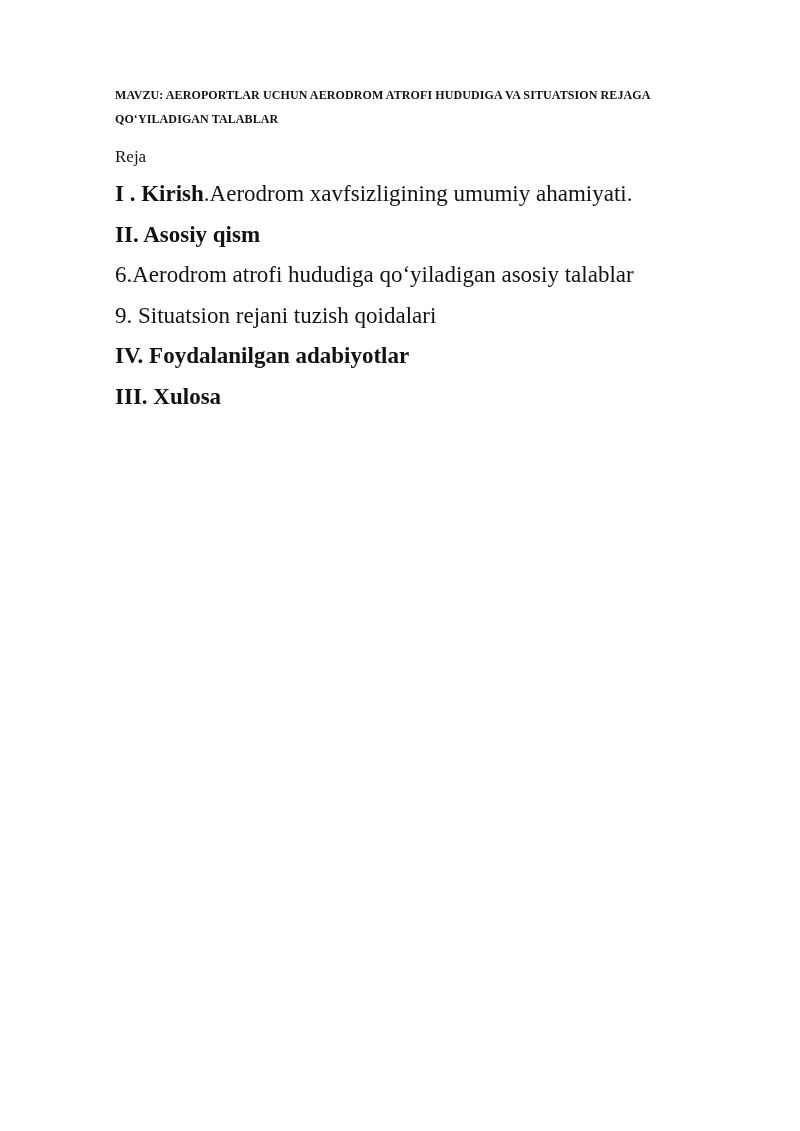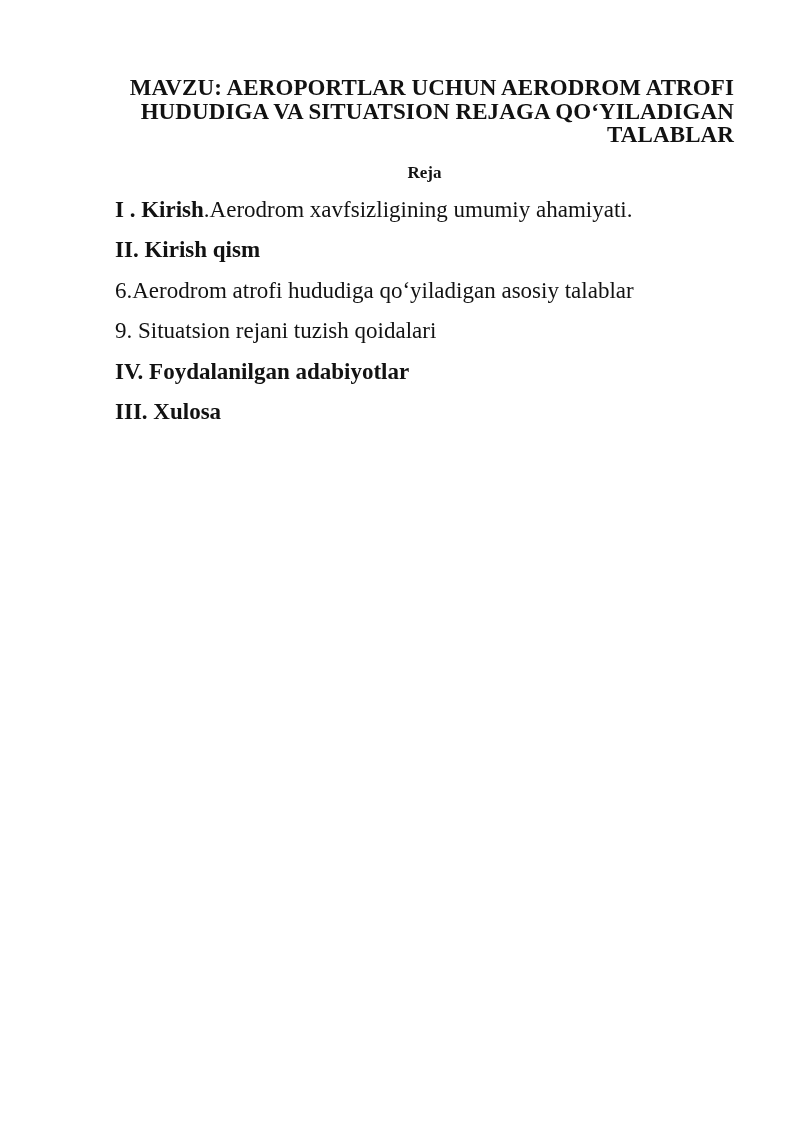--- a/index.html
+++ b/index.html
@@ -16,33 +16,33 @@
     font-family: "Liberation Serif", "DejaVu Serif", serif;
     color: #121212;
   }
   .content {
     position: absolute;
     top: 76px;
     left: 115px;
     right: 66px;
   }
   .doc-title {
-    font-size: 23px;
+    font-size: 12px;
     font-weight: bold;
     line-height: 23.5px;
-    text-align: right;
+    text-align: left;
     max-width: 626px;
-    margin: 0 auto 16px auto;
+    margin: 8px auto 16px auto;
     letter-spacing: 0.1px;
   }
   .plan-heading {
     font-size: 17px;
-    font-weight: bold;
+    font-weight: normal;
     line-height: 20px;
-    text-align: center;
+    text-align: left;
     margin: 0 0 17px 0;
   }
   .outline-item {
     font-size: 23px;
     line-height: 20.5px;
     margin: 0 0 20px 0;
     font-weight: normal;
   }
   .bold {
     font-weight: bold;
@@ -53,21 +53,21 @@
 
 <div class="page">
   <div class="content">
 
     <h1 class="doc-title">MAVZU: AEROPORTLAR UCHUN AERODROM ATROFI HUDUDIGA VA SITUATSION REJAGA QO‘YILADIGAN TALABLAR</h1>
 
     <h2 class="plan-heading">Reja</h2>
 
     <p class="outline-item"><span class="bold">I . Kirish</span><span>.Aerodrom xavfsizligining umumiy ahamiyati.</span></p>
 
-    <p class="outline-item bold">II. Kirish qism</p>
+    <p class="outline-item bold">II. Asosiy qism</p>
 
     <p class="outline-item">6.Aerodrom atrofi hududiga qo‘yiladigan asosiy talablar</p>
 
     <p class="outline-item">9. Situatsion rejani tuzish qoidalari</p>
 
 
     <p class="outline-item bold">IV. Foydalanilgan adabiyotlar</p>
 
     <p class="outline-item bold">III. Xulosa</p>
 

